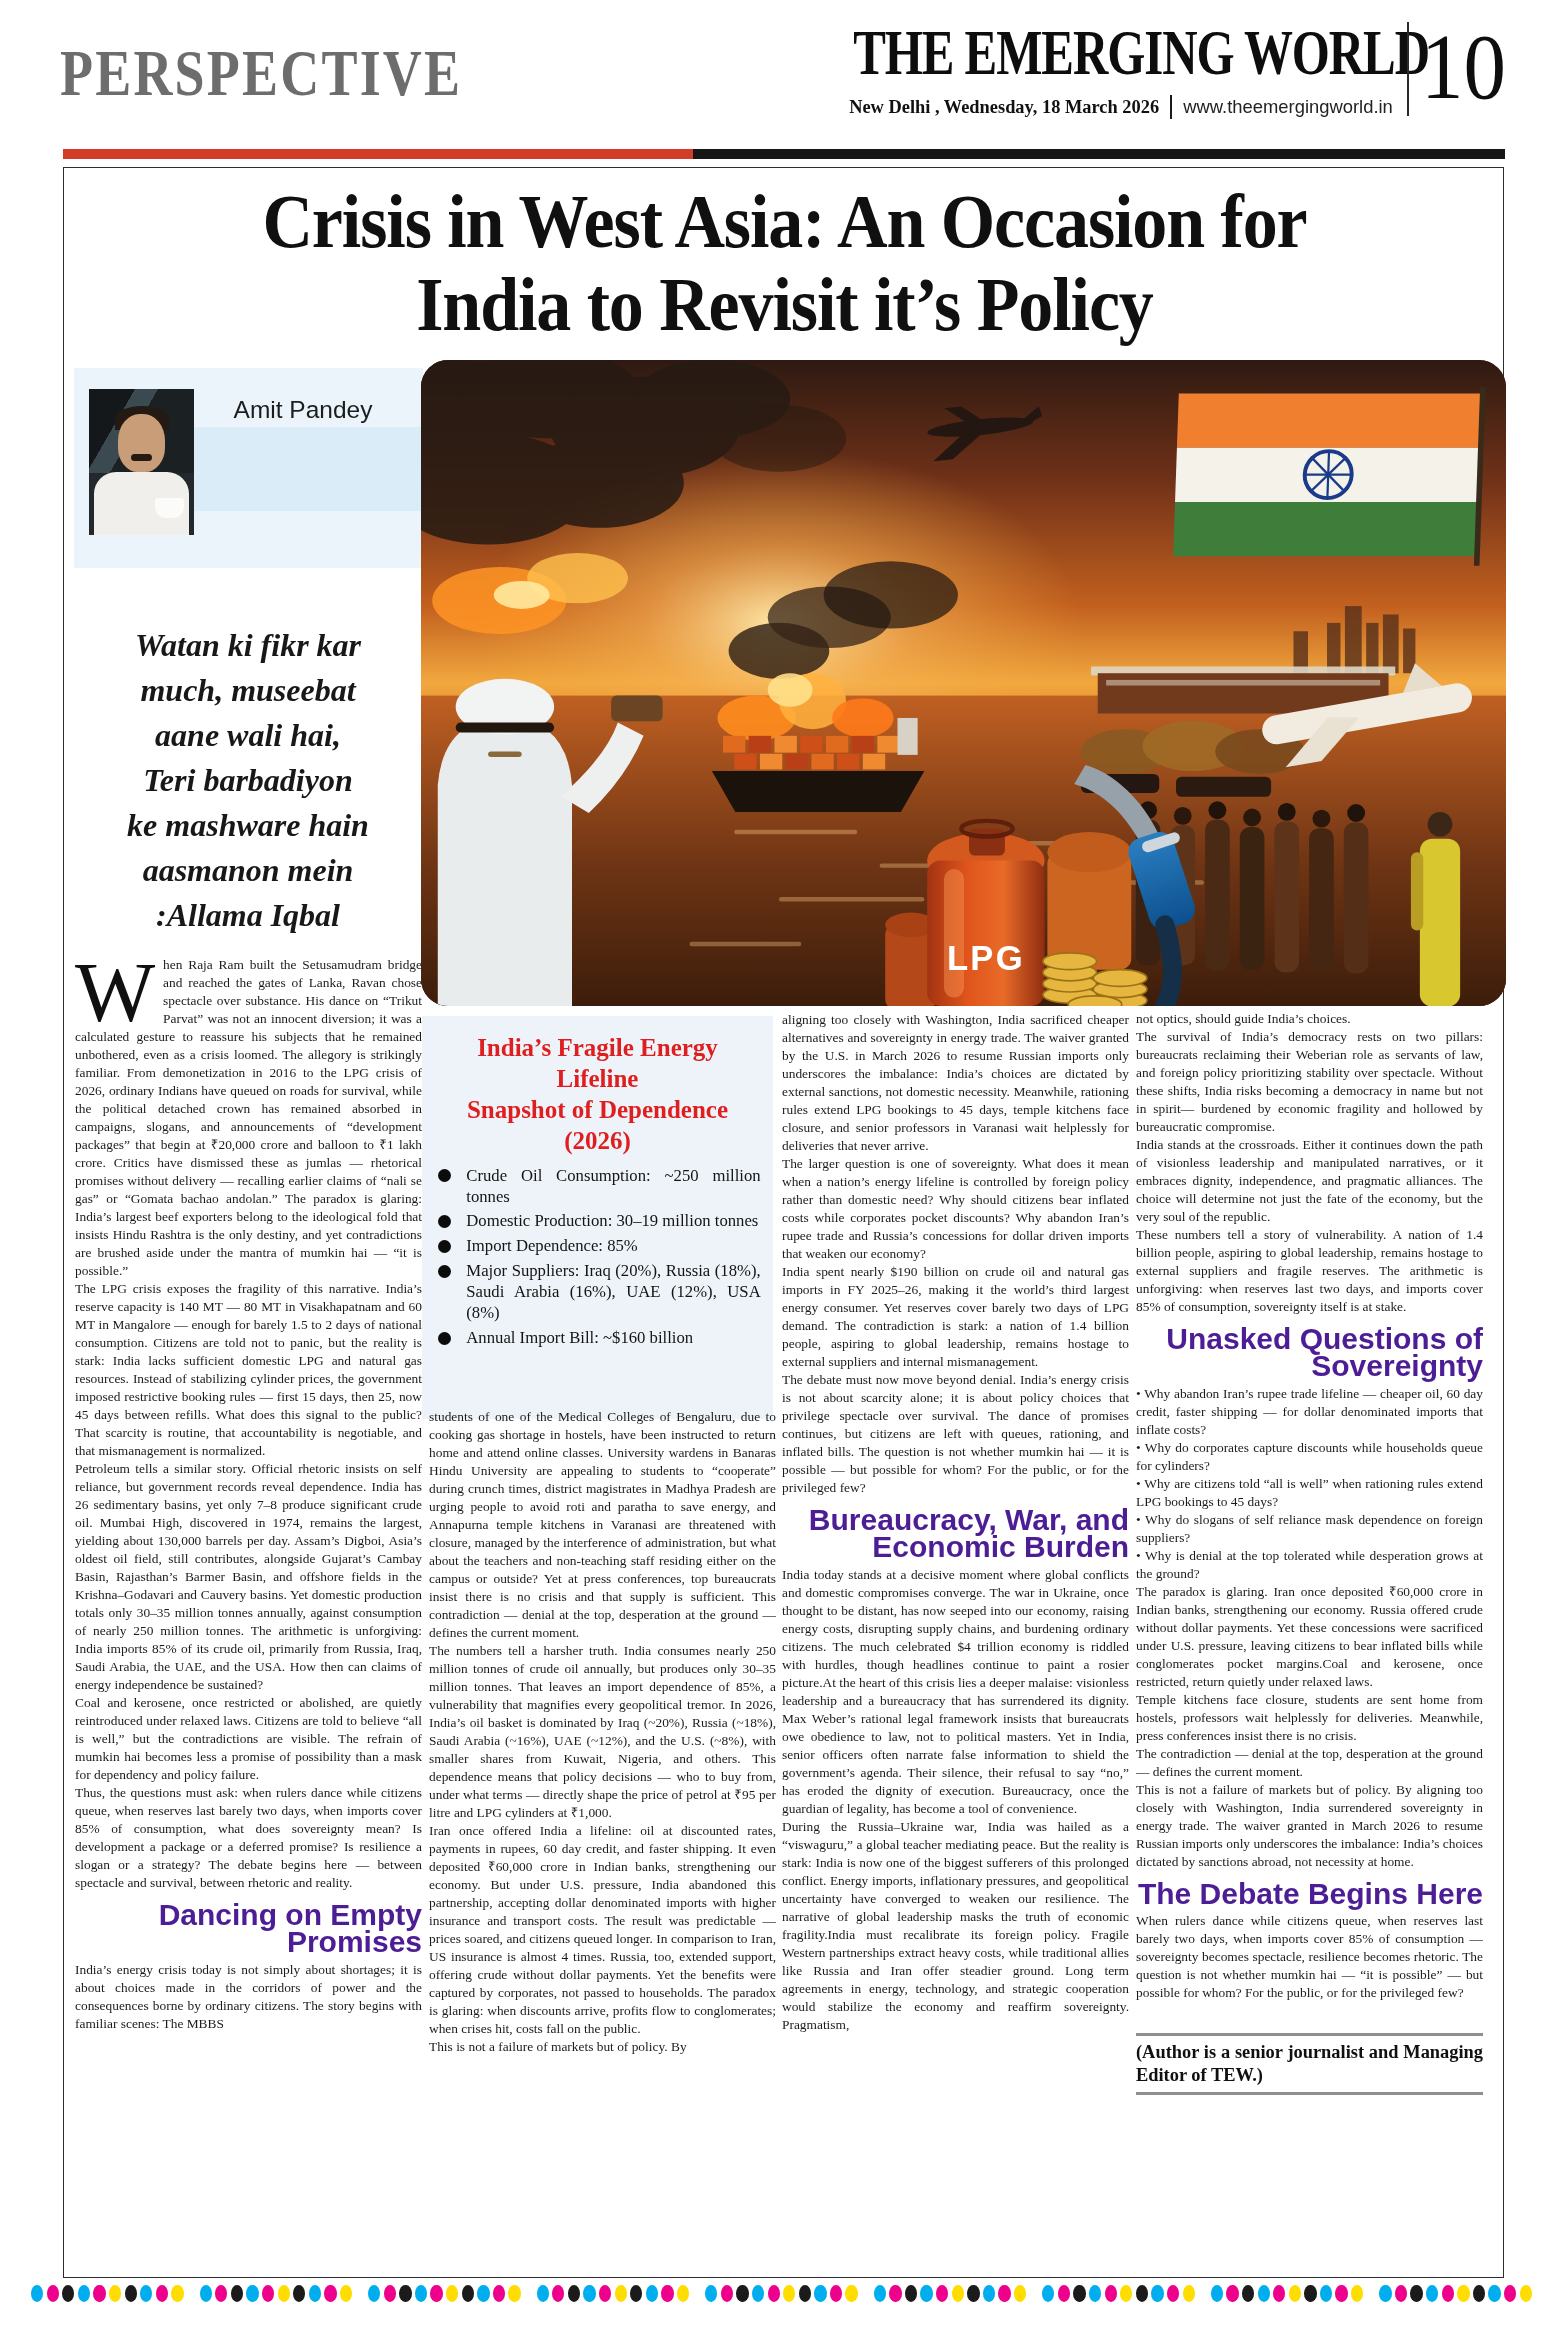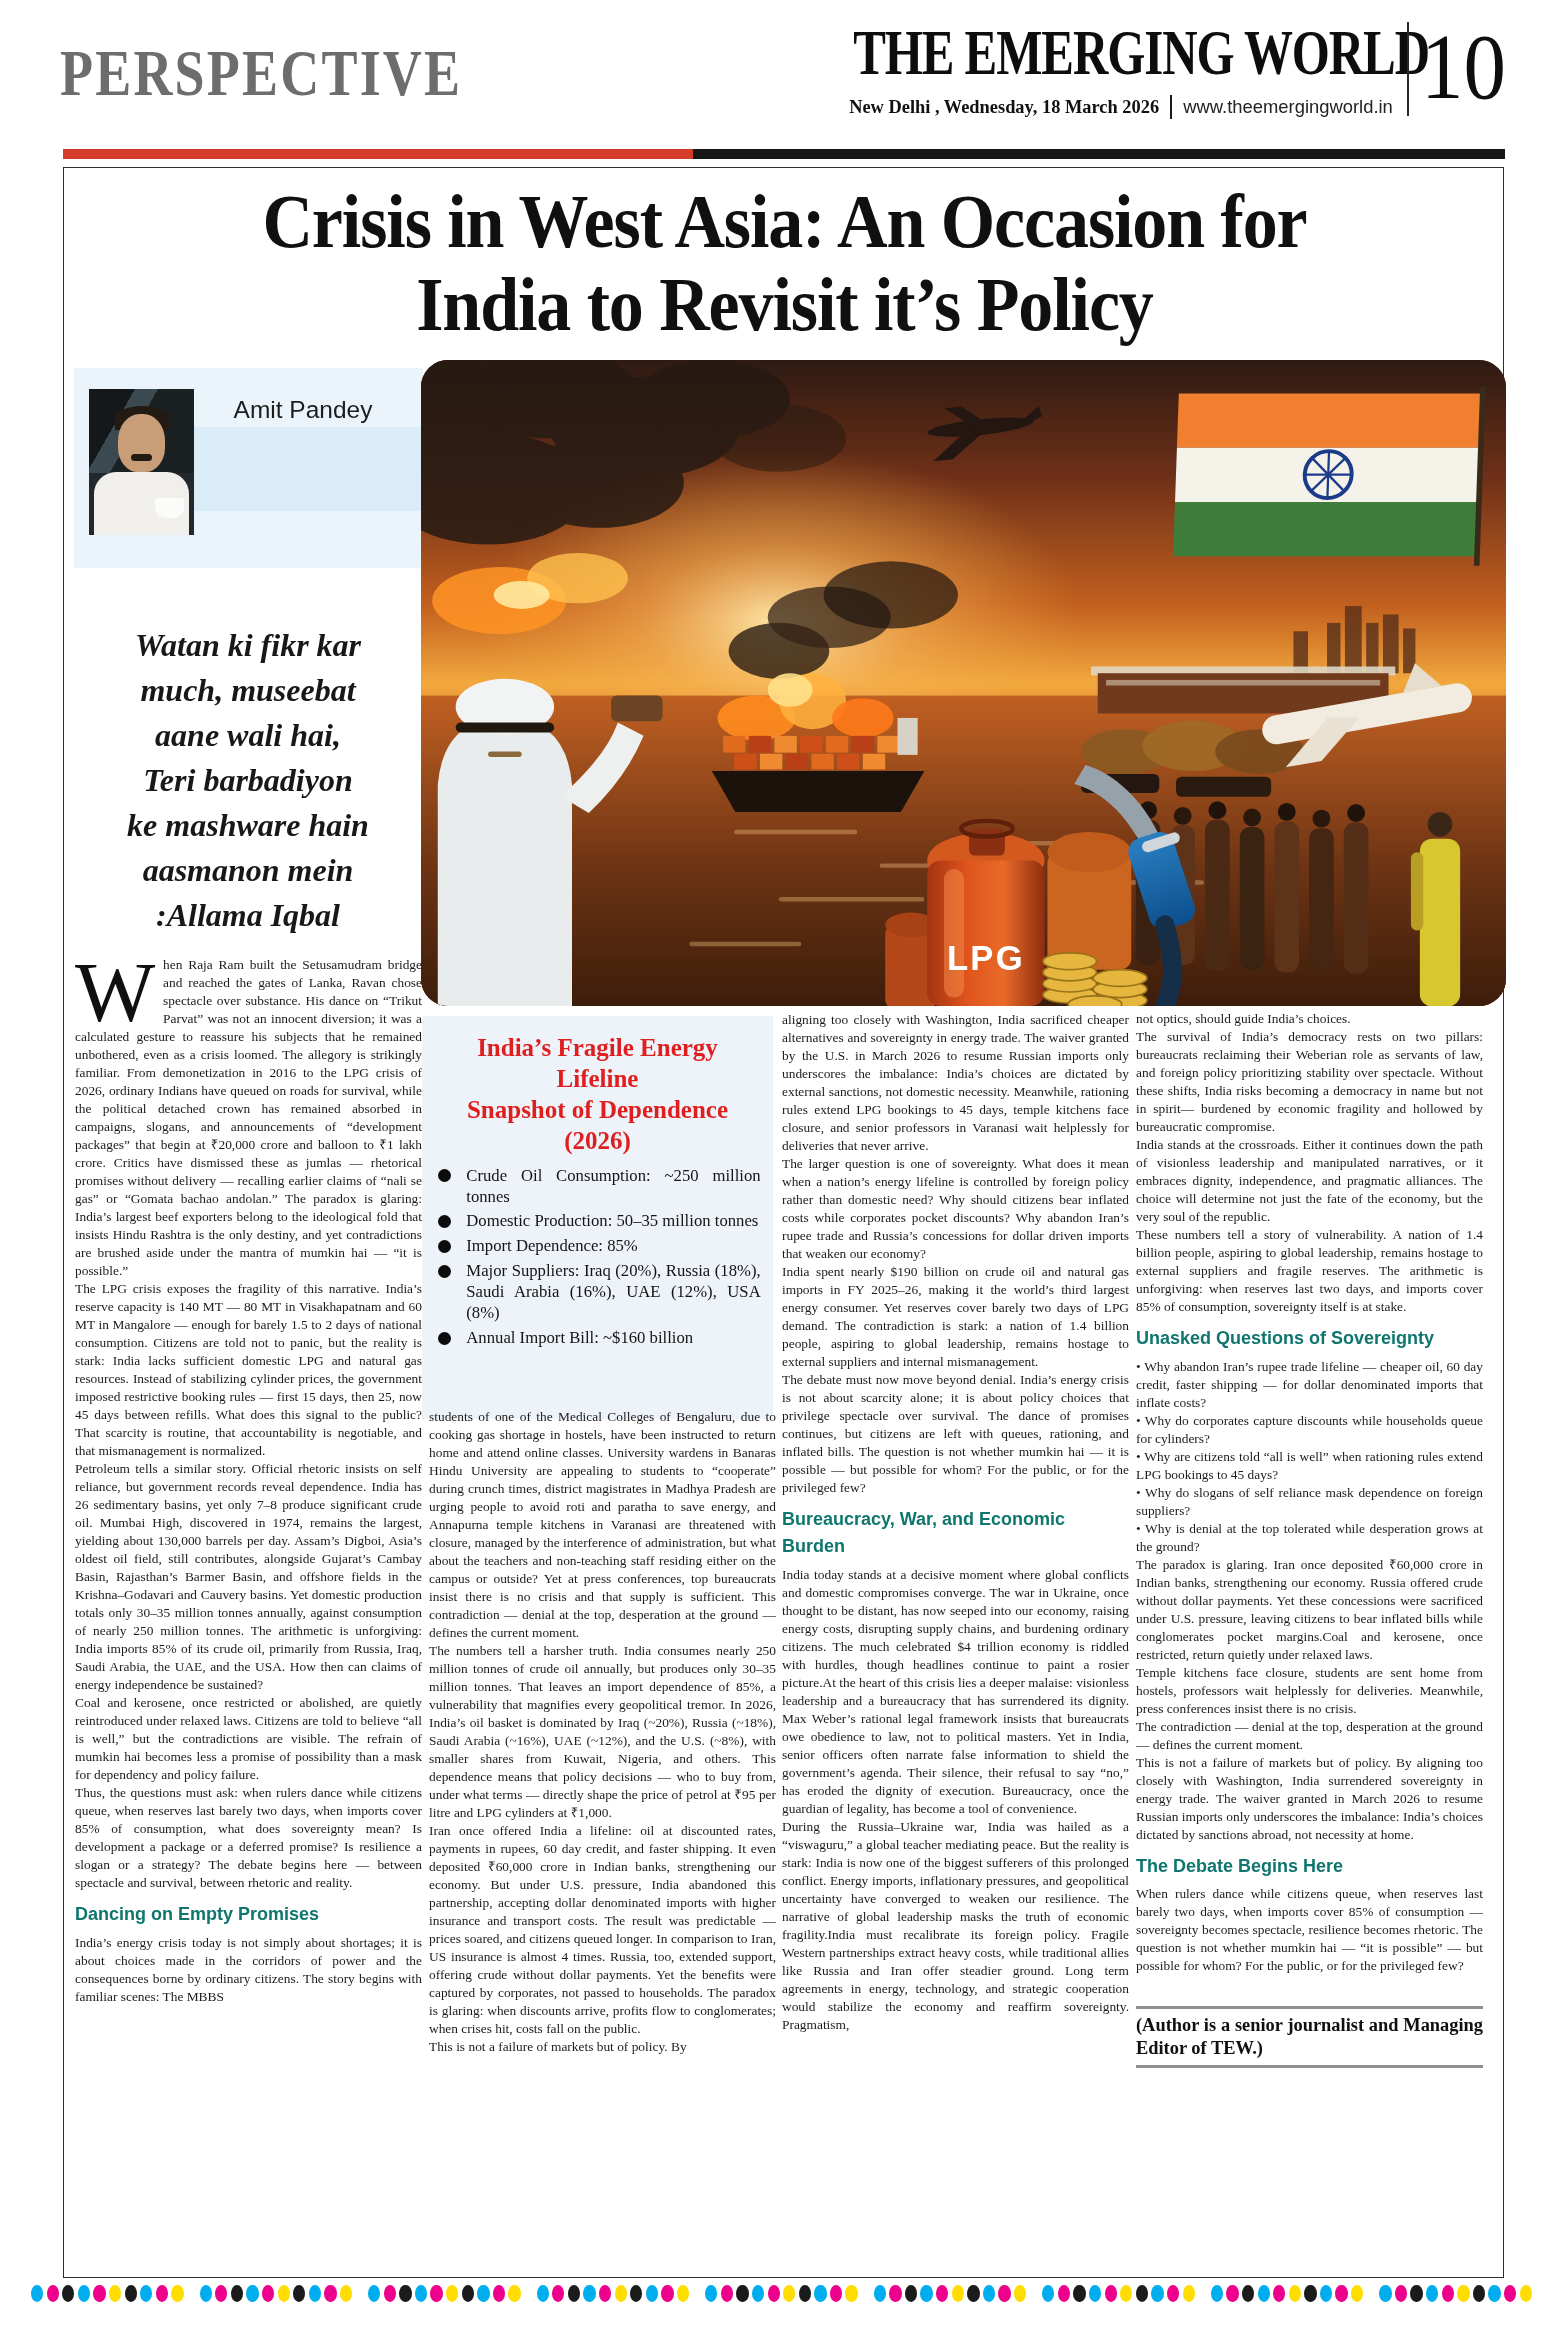--- a/index.html
+++ b/index.html
@@ -69,22 +69,22 @@
 
   
   .col{position:absolute;width:347px;overflow:hidden;text-align:justify;
         font-size:13.4px;line-height:18px;color:#1b1b1b;}
   .col1{left:75px;top:956px;height:1317px;}
   .col2{left:429px;top:1408px;height:838px;}
   .col3{left:782px;top:1011px;height:1262px;}
   .col4{left:1136px;top:1010px;height:1262px;}
   .body-p{margin:0;}
   .dropcap{float:left;font-size:85px;line-height:66px;padding:3.3px 7.8px 0 0;color:#101010;}
-  .col-heading{font-family:"Liberation Sans",sans-serif;font-weight:bold;font-size:18px;
-        line-height:27px;text-align:left;color:#0f766e;margin:9px 0 5.6px 0;}
+  .col-heading{font-family:"Liberation Sans",sans-serif;font-weight:bold;font-size:30px;
+        line-height:27px;text-align:right;color:#4c1d95;margin:9px 0 5.6px 0;}
   .credit-box{margin-top:31px;border-top:3.9px solid #8f8f8f;border-bottom:3.9px solid #8f8f8f;
         padding:4.5px 0;font-weight:bold;font-size:18.4px;line-height:23.4px;text-align:justify;color:#101010;}
 
   
   .dots-row{position:absolute;left:31px;top:2285px;width:1501px;display:flex;justify-content:space-between;}
   .dot-group{display:flex;gap:3.3px;}
   .dot{width:12.3px;height:16.7px;border-radius:50%;}
 </style>
 </head>
 <body>
@@ -330,21 +330,21 @@
         <ellipse cx="1205" cy="1152" rx="48" ry="15"></ellipse>
       </g>
     </svg>
   </div>
 
   <div class="infobox">
     <div class="ib-title">India’s Fragile Energy Lifeline</div>
     <div class="ib-title">Snapshot of  Dependence (2026)</div>
     <div class="ib-items">
         <div class="ib-item"><span class="ib-dot"></span><span>Crude Oil Consumption: ~250 million tonnes</span></div>
-        <div class="ib-item"><span class="ib-dot"></span><span>Domestic Production: 50–35 million tonnes</span></div>
+        <div class="ib-item"><span class="ib-dot"></span><span>Domestic Production: 30–19 million tonnes</span></div>
         <div class="ib-item"><span class="ib-dot"></span><span>Import Dependence: 85%</span></div>
         <div class="ib-item"><span class="ib-dot"></span><span>Major Suppliers: Iraq (20%), Russia (18%), Saudi Arabia (16%), UAE (12%), USA (8%)</span></div>
         <div class="ib-item"><span class="ib-dot"></span><span>Annual Import Bill: ~$160 billion</span></div>
       </div>
   </div>
 
   <div class="col col1" lang="en">
       <p class="body-p"><span class="dropcap">W</span>hen Raja Ram built the Setusamudram bridge and reached the gates of Lanka, Ravan chose spectacle over substance. His dance on “Trikut Parvat” was not an innocent diversion; it was a calculated gesture to reassure his subjects that he remained unbothered, even as a crisis loomed. The allegory is strikingly familiar. From demonetization in 2016 to the LPG crisis of 2026, ordinary Indians have queued on roads for survival, while the political detached crown has remained absorbed in campaigns, slogans, and announcements of “development packages” that begin at ₹20,000 crore and balloon to ₹1 lakh crore. Critics have dismissed these as jumlas — rhetorical promises without delivery — recalling earlier claims of “nali se gas” or “Gomata bachao andolan.” The paradox is glaring: India’s largest beef exporters belong to the ideological fold that insists Hindu Rashtra is the only destiny, and yet contradictions are brushed aside under the mantra of mumkin hai — “it is possible.”</p>
       <p class="body-p">The LPG crisis exposes the fragility of this narrative. India’s reserve capacity is 140 MT — 80 MT in Visakhapatnam and 60 MT in Mangalore — enough for barely 1.5 to 2 days of national consumption. Citizens are told not to panic, but the reality is stark: India lacks sufficient domestic LPG and natural gas resources. Instead of stabilizing cylinder prices, the government imposed restrictive booking rules — first 15 days, then 25, now 45 days between refills. What does this signal to the public? That scarcity is routine, that accountability is negotiable, and that mismanagement is normalized.</p>
       <p class="body-p">Petroleum tells a similar story. Official rhetoric insists on self reliance, but government records reveal dependence. India has 26 sedimentary basins, yet only 7–8 produce significant crude oil. Mumbai High, discovered in 1974, remains the largest, yielding about 130,000 barrels per day. Assam’s Digboi, Asia’s oldest oil field, still contributes, alongside Gujarat’s Cambay Basin, Rajasthan’s Barmer Basin, and offshore fields in the Krishna–Godavari and Cauvery basins. Yet domestic production totals only 30–35 million tonnes annually, against consumption of nearly 250 million tonnes. The arithmetic is unforgiving: India imports 85% of its crude oil, primarily from Russia, Iraq, Saudi Arabia, the UAE, and the USA. How then can claims of energy independence be sustained?</p>

